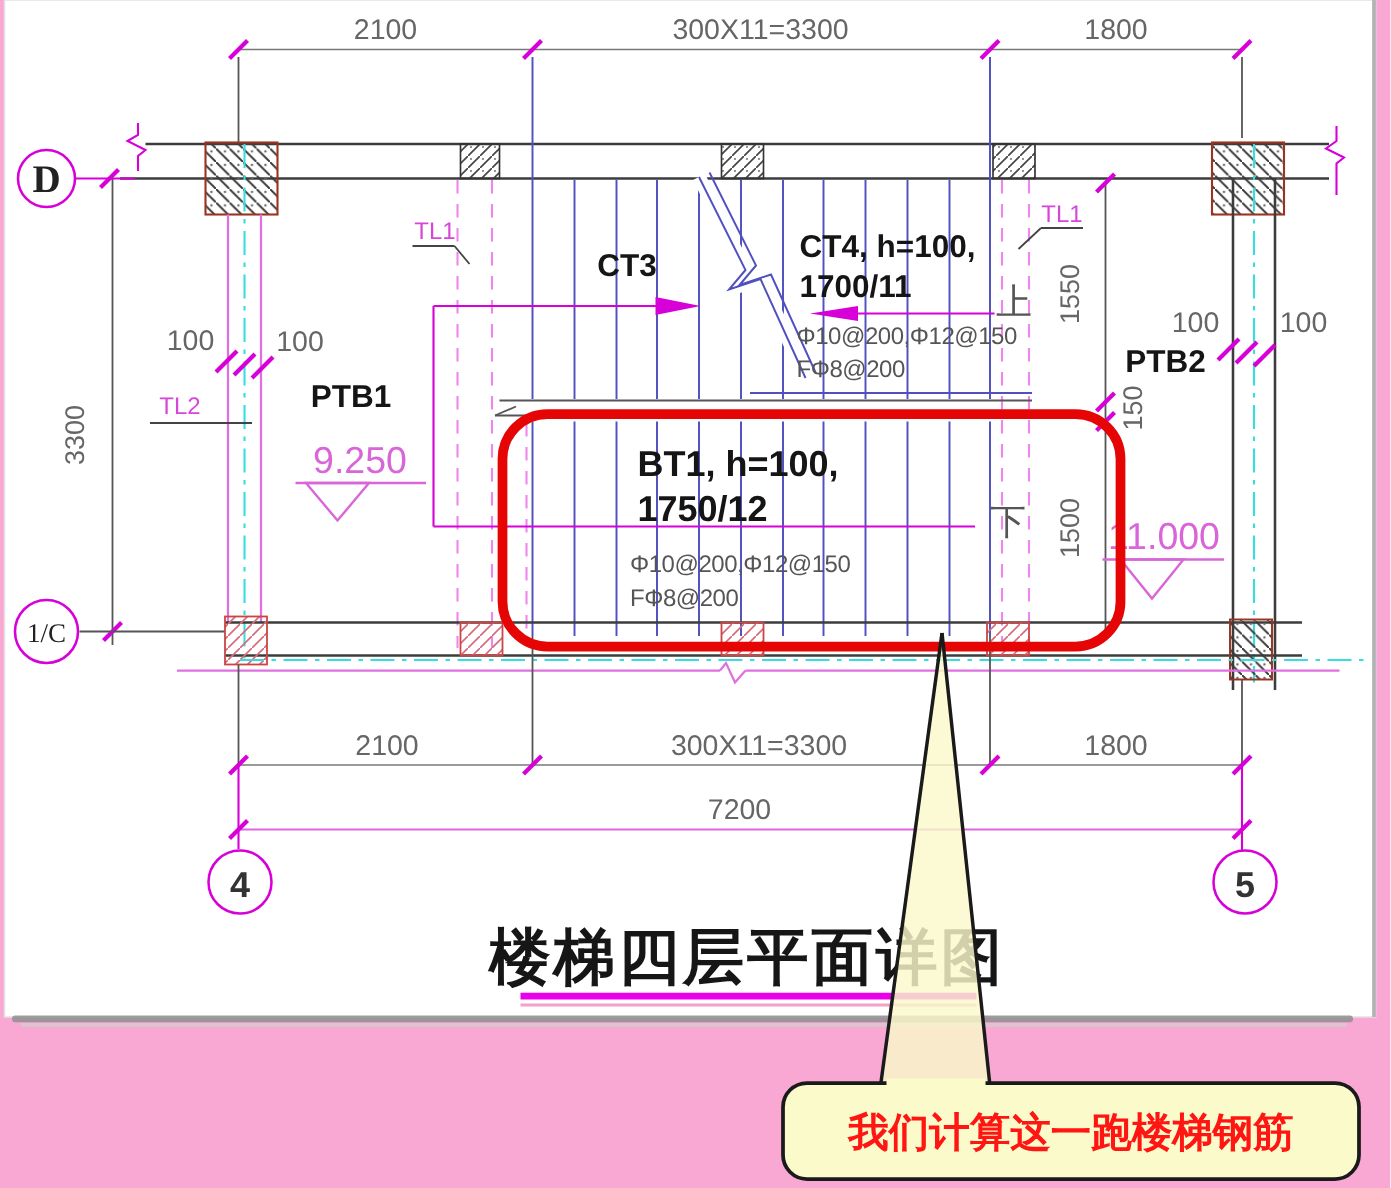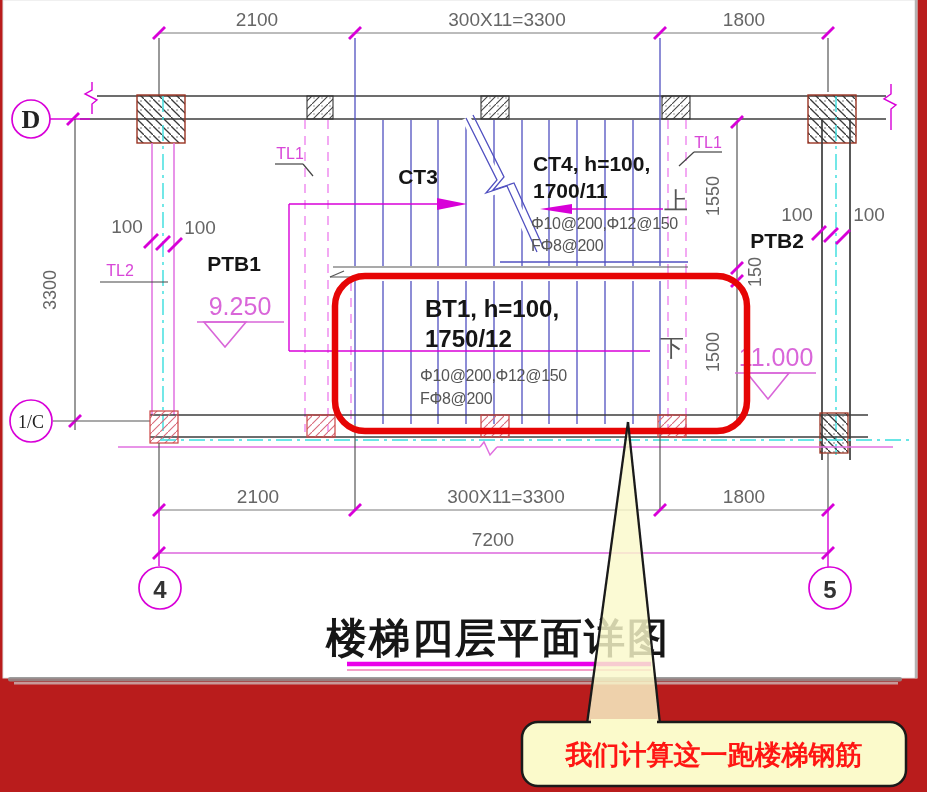--- a/index.html
+++ b/index.html
@@ -1,16 +1,16 @@
 <!DOCTYPE html>
 <html><head>
 <meta charset="utf-8">
 <style>
   html,body{margin:0;padding:0;background:#fff;}
-  #stage{position:relative;width:927px;height:792px;background:#b91c1c;overflow:hidden;
+  #stage{position:relative;width:927px;height:792px;background:#f9a8d4;overflow:hidden;
          font-family:"Liberation Sans",sans-serif;}
   svg{display:block}
   
   .wall{stroke:#3c3c3c;stroke-width:1.7;fill:none}
   .thin{stroke:#787878;stroke-width:1;fill:none}
   .gray{stroke:#555;stroke-width:1.2;fill:none}
   .tread{stroke:#5050c0;stroke-width:1.3;fill:none}
   .cy{stroke:#38dede;stroke-width:1.4;fill:none;stroke-dasharray:16 5 3 5}
   .pkd{stroke:#ee86ee;stroke-width:1.4;fill:none;stroke-dasharray:9 7}
   .mg{stroke:#d800d8;stroke-width:1.4;fill:none}

